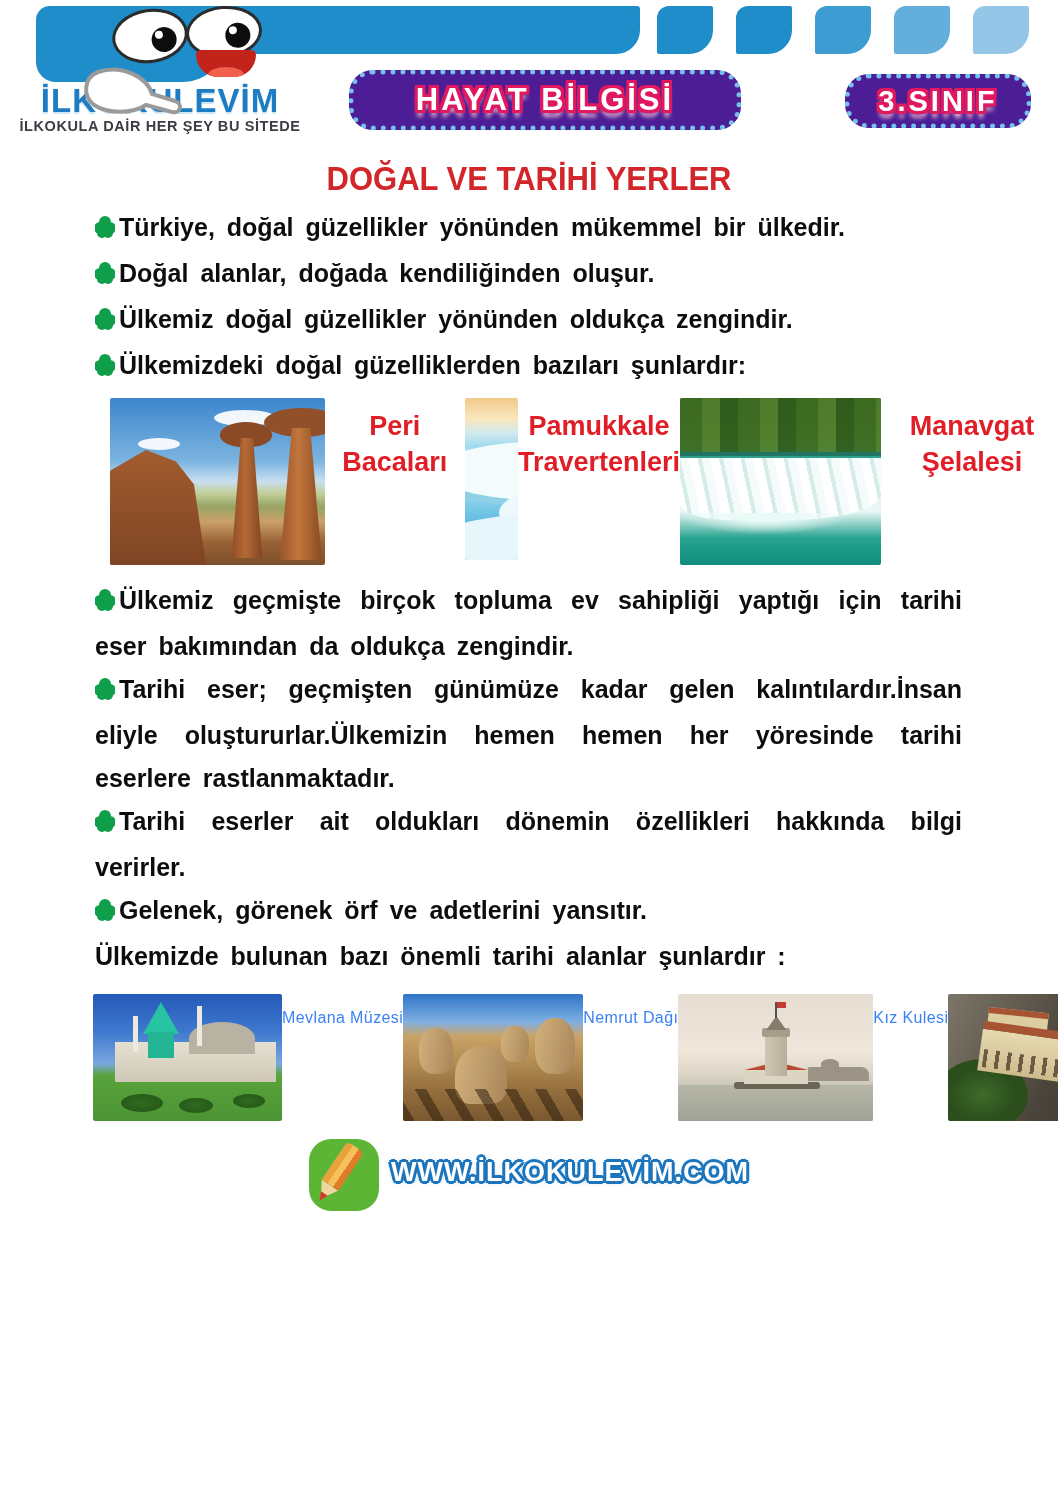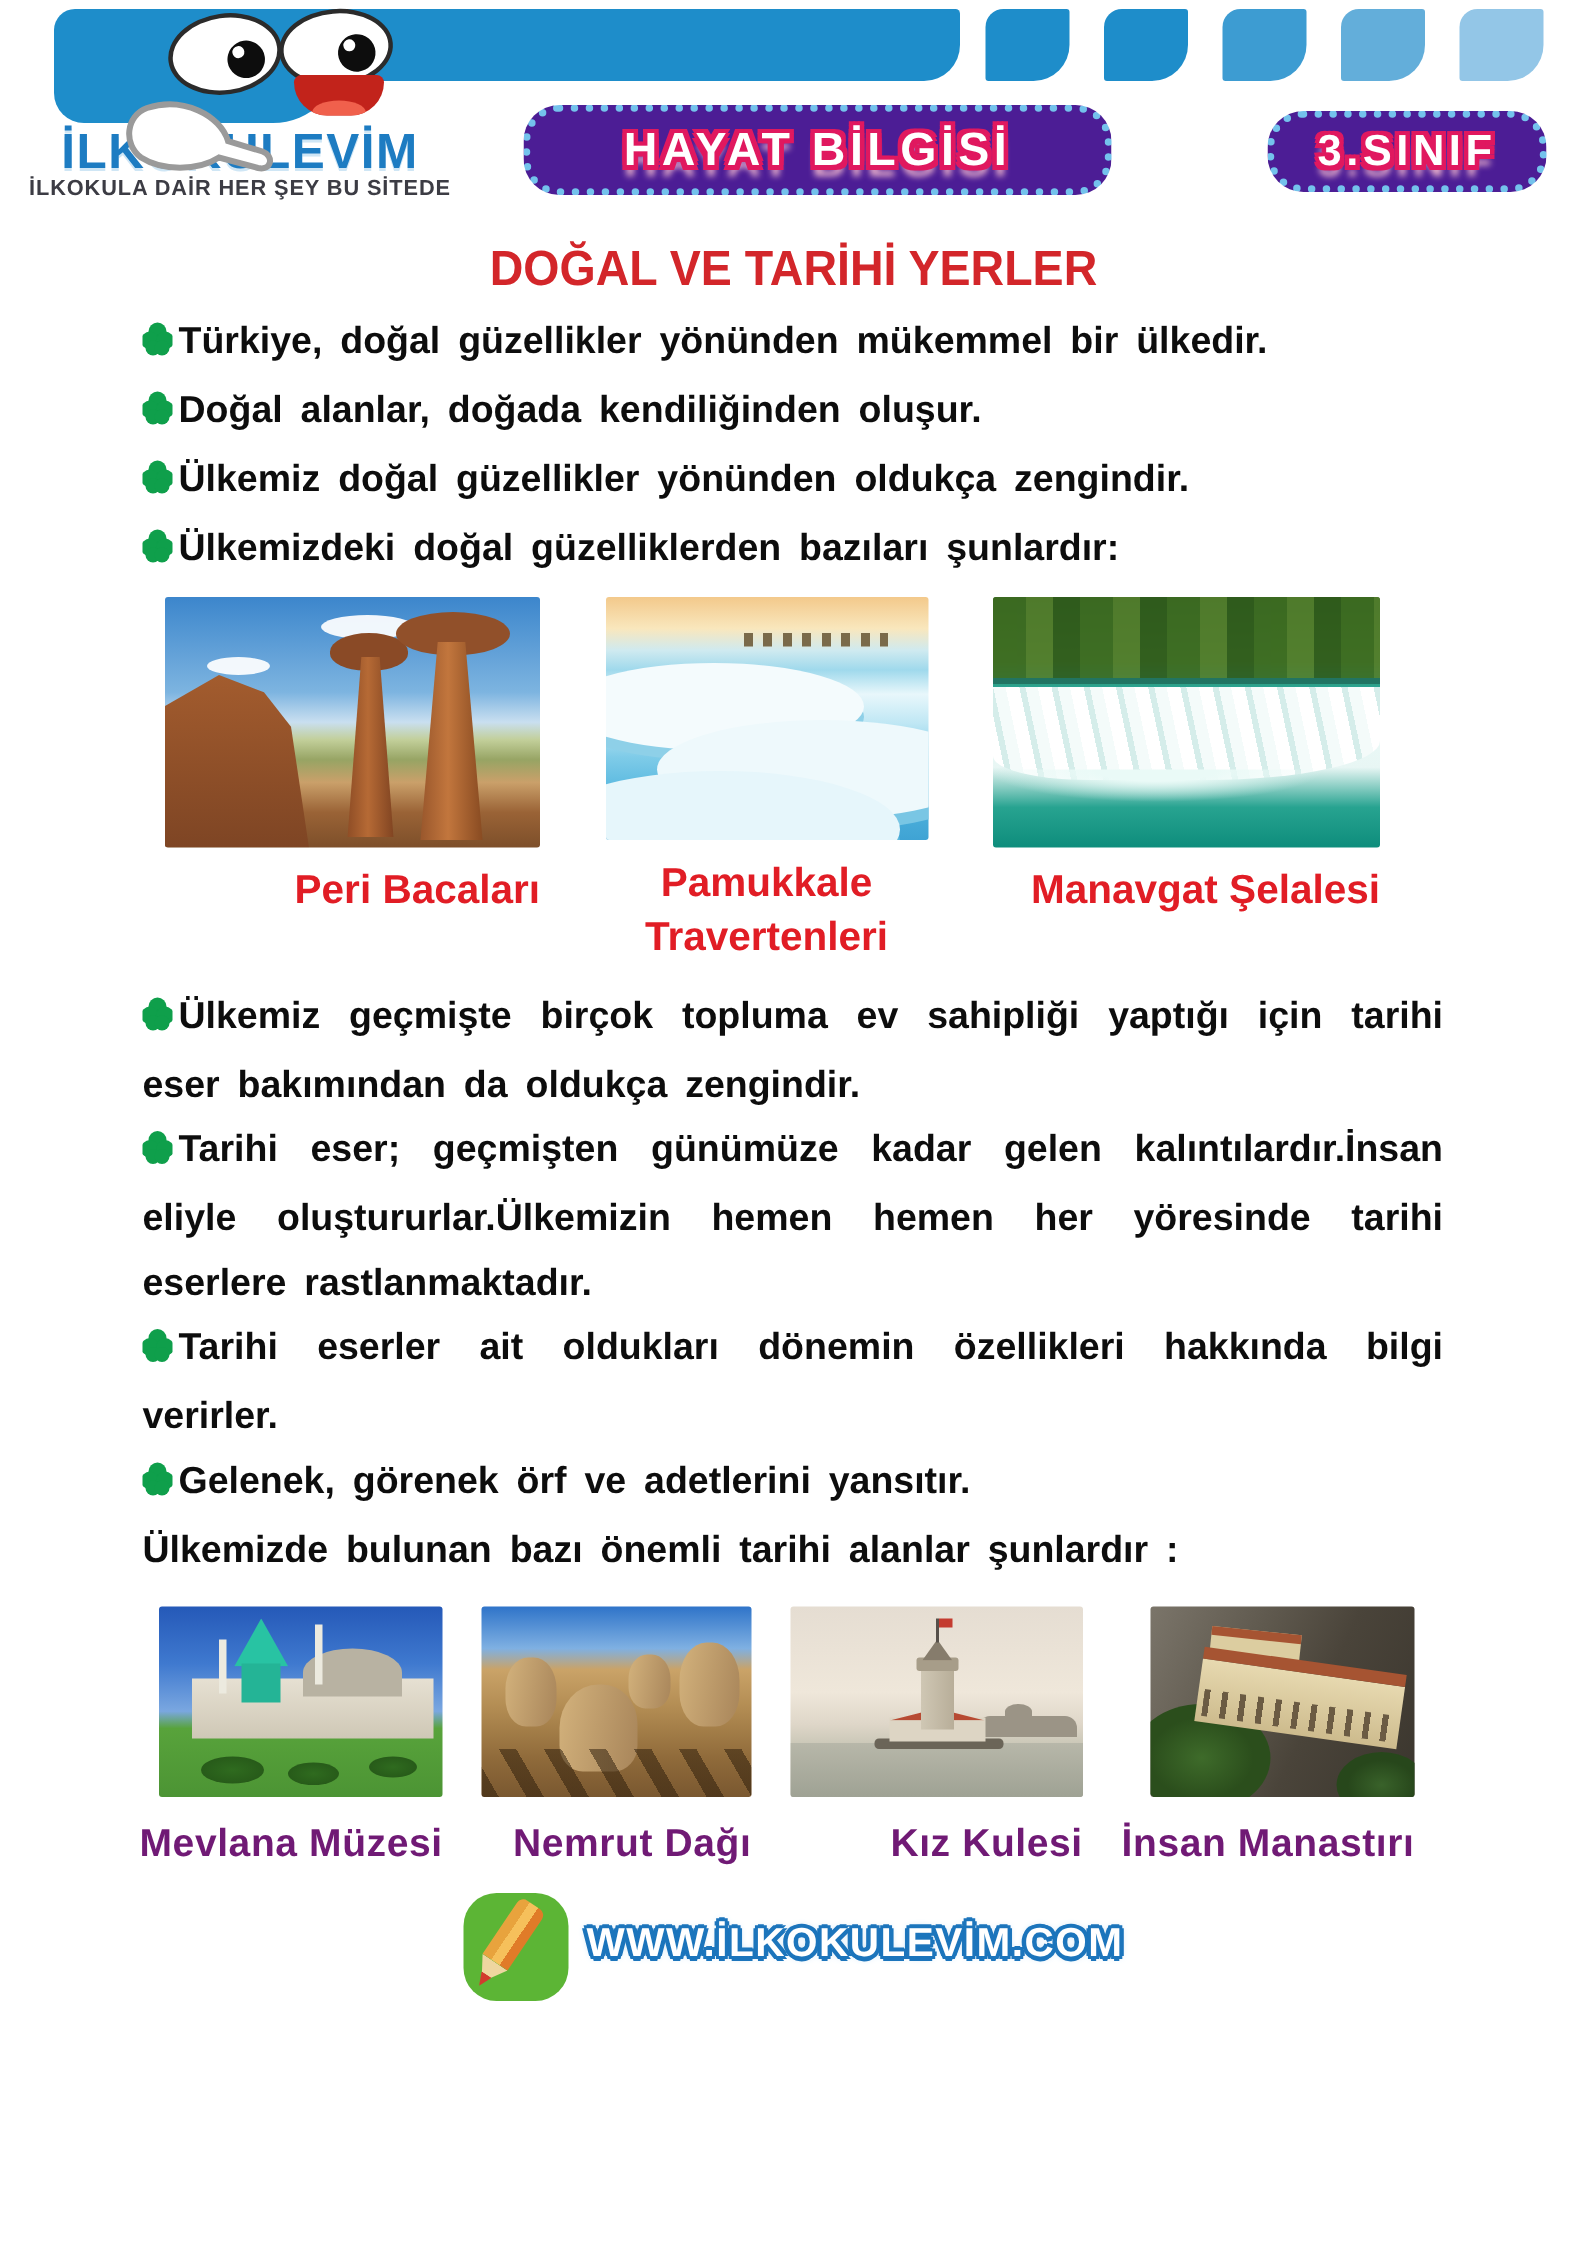--- a/index.html
+++ b/index.html
@@ -45,23 +45,23 @@
   
   .page-title{text-align:center;color:#d3262a;font-size:33px;font-weight:bold;
     margin:10px 0 8px;transform:scaleX(.94);}
   .content{padding:0 96px 0 95px;}
   .para{font-size:25px;font-weight:bold;line-height:43px;color:#0d0d0d;
     text-align:justify;word-spacing:5px;margin:0;}
   .bullet-icon{display:inline-block;vertical-align:-3px;margin-right:4px;}
   
   .row1{display:flex;justify-content:space-between;margin:8px 138px 0 110px;}
   .row2{display:flex;justify-content:space-between;margin:16px 115px 0 93px;}
-  .fig{display:flex;flex-direction:column;align-items:flex-end;}
+  .fig{display:flex;flex-direction:row;align-items:flex-start;}
   .cap-red{color:#e11d25;font-size:27px;font-weight:bold;margin-top:10px;line-height:36px;text-align:center;}
-  .cap-black{color:#701a75;font-size:26px;font-weight:bold;margin-top:15px;text-align:center;white-space:nowrap;letter-spacing:.4px;}
+  .cap-black{color:#3b82f6;font-size:16px;font-weight:normal;margin-top:15px;text-align:center;white-space:nowrap;letter-spacing:.4px;}
   .ph{position:relative;overflow:hidden;border-radius:2px;}
   
   .ph-peri{width:250px;height:167px;background:linear-gradient(180deg,#3c86cc 0%,#7db4e0 38%,#c9dff0 50%,#c2cf9a 57%,#97a464 65%,#caa06a 74%,#9a6336 86%,#7d4f2a 100%);}
   .cloud{position:absolute;background:#fff;border-radius:50%;opacity:.92;}
   .cloud1{left:104px;top:12px;width:62px;height:16px;}
   .cloud2{left:28px;top:40px;width:42px;height:12px;}
   .cliff{position:absolute;left:0;top:52px;width:120px;height:115px;background:linear-gradient(180deg,#a35c2e,#7e4524);clip-path:polygon(0 18%,30% 0,55% 10%,70% 30%,80% 100%,0 100%);}
   .pillar1{position:absolute;left:120px;top:40px;width:34px;height:120px;background:linear-gradient(90deg,#8a4a24,#b66a35 45%,#7c4120);clip-path:polygon(32% 0,68% 0,95% 100%,5% 100%);}
   .cap1{position:absolute;left:110px;top:24px;width:52px;height:25px;background:#8a4a26;border-radius:50% 50% 45% 45%;}
   .pillar2{position:absolute;left:168px;top:30px;width:46px;height:132px;background:linear-gradient(90deg,#94532a,#c2763d 45%,#83471f);clip-path:polygon(30% 0,70% 0,95% 100%,5% 100%);}

